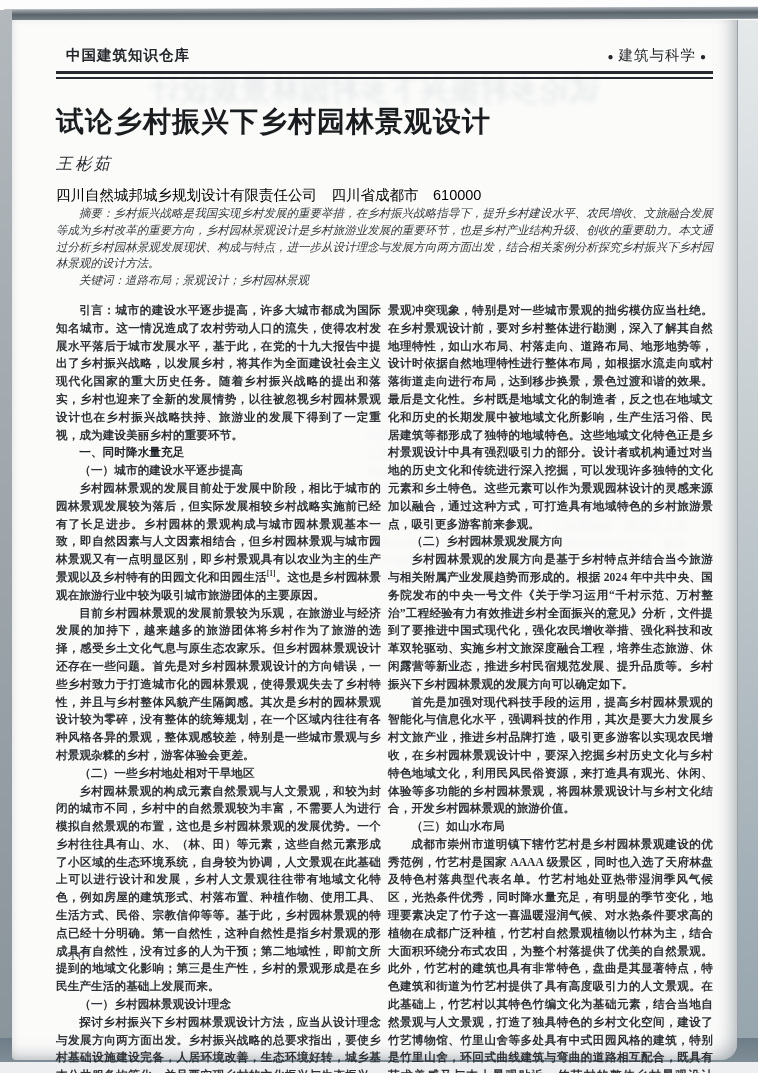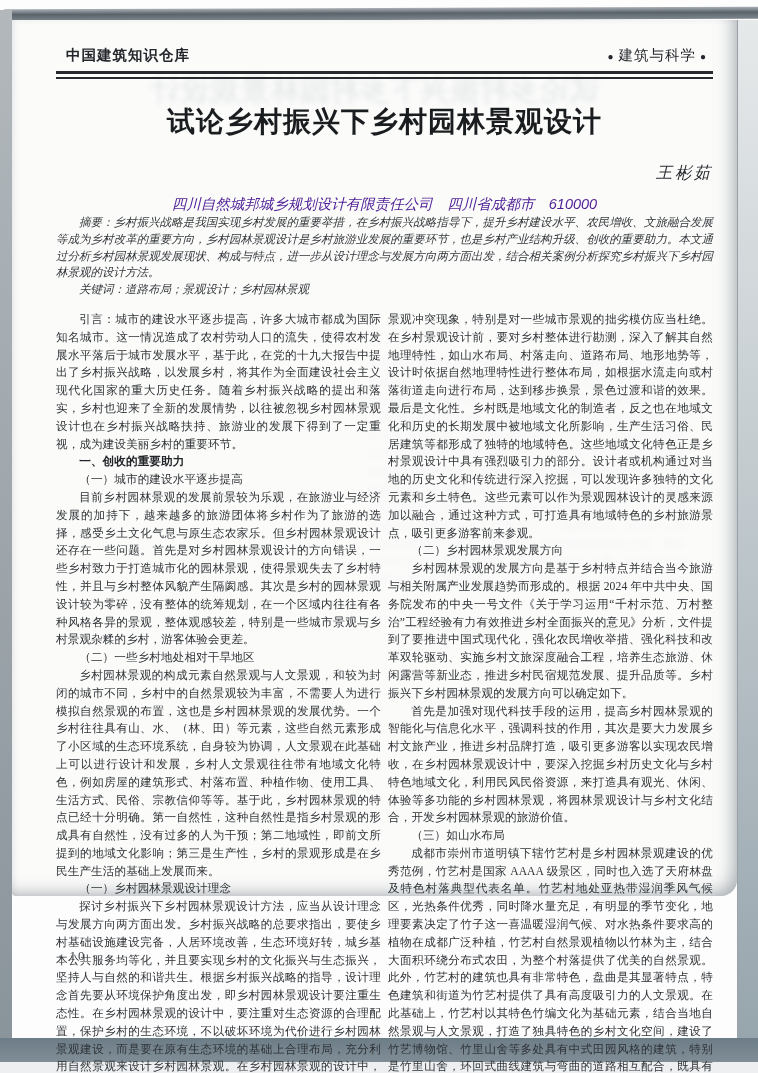--- a/index.html
+++ b/index.html
@@ -16,51 +16,51 @@
                 background:linear-gradient(to bottom,#b2b8bc,#8a949b); }
   .band-right { position:absolute; left:737px; top:20px; width:21px; height:1019px;
                 background:linear-gradient(to bottom,#e6e9ea,#97a5ad);
                 border-left:1px solid #99a2a8; }
   .band-bottom{ position:absolute; left:0; top:1038px; width:758px; height:24px;
                 background:linear-gradient(to bottom,#6d7d87,#7f8d96); }
   .band-bottom-light { position:absolute; left:0; top:1062px; width:758px; height:11px;
                 background:#edeff0; }
   
   .page {
-    position:absolute; left:12px; top:20px; width:725px; height:876px;
+    position:absolute; left:12px; top:20px; width:725px; height:1040px;
     background:#fbfbfa; border-radius:0 0 16px 4px;
     box-shadow: inset -11px -9px 18px -8px rgba(96,108,118,.55),
                 inset 3px 0 8px -4px rgba(120,128,135,.30);
   }
   .content { position:absolute; inset:0; padding:26px 24px 0 44px; box-sizing:border-box; }
 
   .hdr { display:flex; justify-content:space-between; align-items:baseline;
          font-family:"Liberation Sans","DejaVu Sans",sans-serif; color:#23262a;
          padding:0 2px 6px 10px; }
   .hdr-left  { font-weight:bold; font-size:14.5px; letter-spacing:1px; }
   .hdr-right { font-size:14.5px; letter-spacing:1px; }
   .blt { font-size:10px; margin:0 4px; }
   .rule { height:3px; border-top:3px solid #26292d; border-bottom:2px solid #26292d; }
 
-  .title  { margin:24px 0 0; text-align:center; font-size:28px; font-weight:bold;
+  .title  { margin:24px 0 0; text-align:left; font-size:28px; font-weight:bold;
             letter-spacing:1px; color:#1a1d20; }
-  .author { margin-top:22px; text-align:right; font-style:italic; font-size:16px;
+  .author { margin-top:13px; text-align:left; font-style:italic; font-size:16px;
             color:#2b2e32; letter-spacing:3px; }
-  .affil  { margin-top:11px; text-align:center;
+  .affil  { margin-top:11px; text-align:left;
             font-family:"Liberation Sans","DejaVu Sans",sans-serif;
-            font-size:14.5px; color:#4c1d95;font-style:italic; }
+            font-size:14.5px; color:#000000; }
 
   .abstract { font-style:italic; font-size:11.5px; line-height:16.8px;
               color:#34383c; text-align:justify; }
   .abs { margin:0; text-indent:2em; }
 
   .columns { display:flex; gap:7px; margin-top:13px; }
   .col { flex:1; min-width:0; font-size:11.6px; line-height:17.8px; text-align:justify;
          color:#2f3337; letter-spacing:.1px; }
-  .col p, .col h2 { margin:0; font-size:inherit; line-height:inherit; font-weight:normal; }
+  .col p, .col h2 { margin:0; font-size:inherit; line-height:inherit; font-weight:bold; }
   .para { text-indent:2em; }
   .cont { text-indent:0; }
   .h1 { font-weight:bold !important; text-indent:2em; color:#212428; }
   .h2 { text-indent:2em; }
   sup.fn { font-size:7.5px; line-height:0; }
 
   .pageno { position:absolute; left:46px; top:928px; font-size:13px; color:#3a3e42;
             letter-spacing:2px; }
 
   
@@ -103,22 +103,23 @@
 
     <div class="abstract">
       <p class="abs"><span>摘要：</span><span>乡村振兴战略是我国实现乡村发展的重要举措，在乡村振兴战略指导下，提升乡村建设水平、农民增收、文旅融合发展等成为乡村改革的重要方向，乡村园林景观设计是乡村旅游业发展的重要环节，也是乡村产业结构升级、创收的重要助力。本文通过分析乡村园林景观发展现状、构成与特点，进一步从设计理念与发展方向两方面出发，结合相关案例分析探究乡村振兴下乡村园林景观的设计方法。</span></p>
       <p class="abs"><span>关键词：</span><span>道路布局；景观设计；乡村园林景观</span></p>
     </div>
 
     <div class="columns">
 
       <div class="col">
         <p class="para">引言：城市的建设水平逐步提高，许多大城市都成为国际知名城市。这一情况造成了农村劳动人口的流失，使得农村发展水平落后于城市发展水平，基于此，在党的十九大报告中提出了乡村振兴战略，以发展乡村，将其作为全面建设社会主义现代化国家的重大历史任务。随着乡村振兴战略的提出和落实，乡村也迎来了全新的发展情势，以往被忽视乡村园林景观设计也在乡村振兴战略扶持、旅游业的发展下得到了一定重视，成为建设美丽乡村的重要环节。</p>
-        <h2 class="h1">一、创收的重要助力</h2>
+        <h2 class="h1">一、同时降水量充足</h2>
         <p class="h2">（一）城市的建设水平逐步提高</p>
+        <p class="para"><span>乡村园林景观的发展目前处于发展中阶段，相比于城市的园林景观发展较为落后，但实际发展相较乡村战略实施前已经有了长足进步。乡村园林的景观构成与城市园林景观基本一致，即自然因素与人文因素相结合，但乡村园林景观与城市园林景观又有一点明显区别，即乡村景观具有以农业为主的生产景观以及乡村特有的田园文化和田园生活</span><sup class="fn">[1]</sup><span>。这也是乡村园林景观在旅游行业中较为吸引城市旅游团体的主要原因。</span></p>
         <p class="para">目前乡村园林景观的发展前景较为乐观，在旅游业与经济发展的加持下，越来越多的旅游团体将乡村作为了旅游的选择，感受乡土文化气息与原生态农家乐。但乡村园林景观设计还存在一些问题。首先是对乡村园林景观设计的方向错误，一些乡村致力于打造城市化的园林景观，使得景观失去了乡村特性，并且与乡村整体风貌产生隔阂感。其次是乡村的园林景观设计较为零碎，没有整体的统筹规划，在一个区域内往往有各种风格各异的景观，整体观感较差，特别是一些城市景观与乡村景观杂糅的乡村，游客体验会更差。</p>
         <p class="h2">（二）一些乡村地处相对干旱地区</p>
         <p class="para">乡村园林景观的构成元素自然景观与人文景观，和较为封闭的城市不同，乡村中的自然景观较为丰富，不需要人为进行模拟自然景观的布置，这也是乡村园林景观的发展优势。一个乡村往往具有山、水、（林、田）等元素，这些自然元素形成了小区域的生态环境系统，自身较为协调，人文景观在此基础上可以进行设计和发展，乡村人文景观往往带有地域文化特色，例如房屋的建筑形式、村落布置、种植作物、使用工具、生活方式、民俗、宗教信仰等等。基于此，乡村园林景观的特点已经十分明确。第一自然性，这种自然性是指乡村景观的形成具有自然性，没有过多的人为干预；第二地域性，即前文所提到的地域文化影响；第三是生产性，乡村的景观形成是在乡民生产生活的基础上发展而来。</p>
         <p class="h2">（一）乡村园林景观设计理念</p>
         <p class="para">探讨乡村振兴下乡村园林景观设计方法，应当从设计理念与发展方向两方面出发。乡村振兴战略的总要求指出，要使乡村基础设施建设完备，人居环境改善，生态环境好转，城乡基本公共服务均等化，并且要实现乡村的文化振兴与生态振兴，坚持人与自然的和谐共生。根据乡村振兴战略的指导，设计理念首先要从环境保护角度出发，即乡村园林景观设计要注重生态性。在乡村园林景观的设计中，要注重对生态资源的合理配置，保护乡村的生态环境，不以破坏环境为代价进行乡村园林景观建设，而是要在原有生态环境的基础上合理布局，充分利用自然景观来设计乡村园林景观。在乡村园林景观的设计中，要加强对因地制宜原则的重视程度，不同的乡村拥有不同的自然地理环境，一些乡村地处相对干旱地区，对其环境应当进行适当的水土调节，在改善生态环境的基础上进行乡村景观设计，而不能照搬其他水土丰美地区的景观设计模式。在乡村园林景观设计中，生态理念也要求设计时以本土植物使用为主，配合少量适宜栽种于该地区的其他植物，减少外来物种对当地生态环境系统的破坏。</p>
 
       </div>
 
       <div class="col">
         <p class="cont">景观冲突现象，特别是对一些城市景观的拙劣模仿应当杜绝。在乡村景观设计前，要对乡村整体进行勘测，深入了解其自然地理特性，如山水布局、村落走向、道路布局、地形地势等，设计时依据自然地理特性进行整体布局，如根据水流走向或村落街道走向进行布局，达到移步换景，景色过渡和谐的效果。最后是文化性。乡村既是地域文化的制造者，反之也在地域文化和历史的长期发展中被地域文化所影响，生产生活习俗、民居建筑等都形成了独特的地域特色。这些地域文化特色正是乡村景观设计中具有强烈吸引力的部分。设计者或机构通过对当地的历史文化和传统进行深入挖掘，可以发现许多独特的文化元素和乡土特色。这些元素可以作为景观园林设计的灵感来源加以融合，通过这种方式，可打造具有地域特色的乡村旅游景点，吸引更多游客前来参观。</p>

